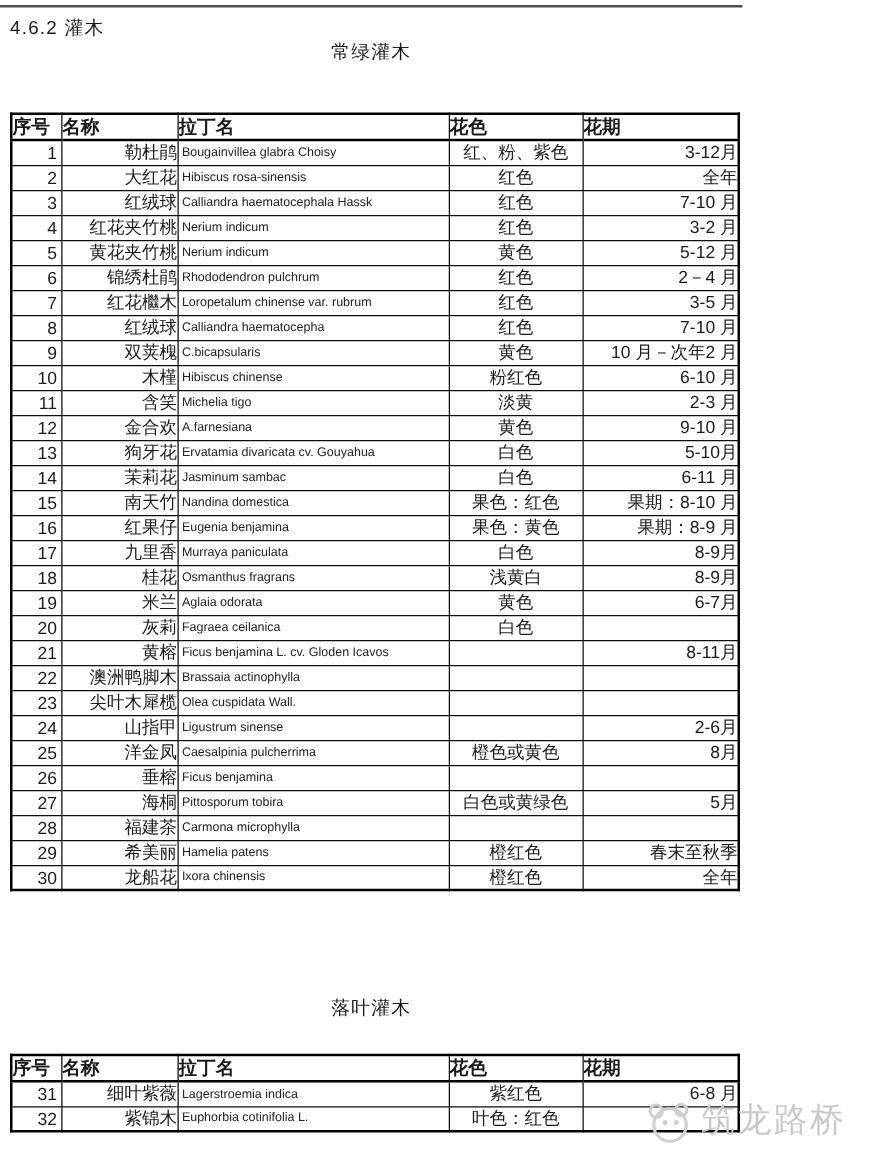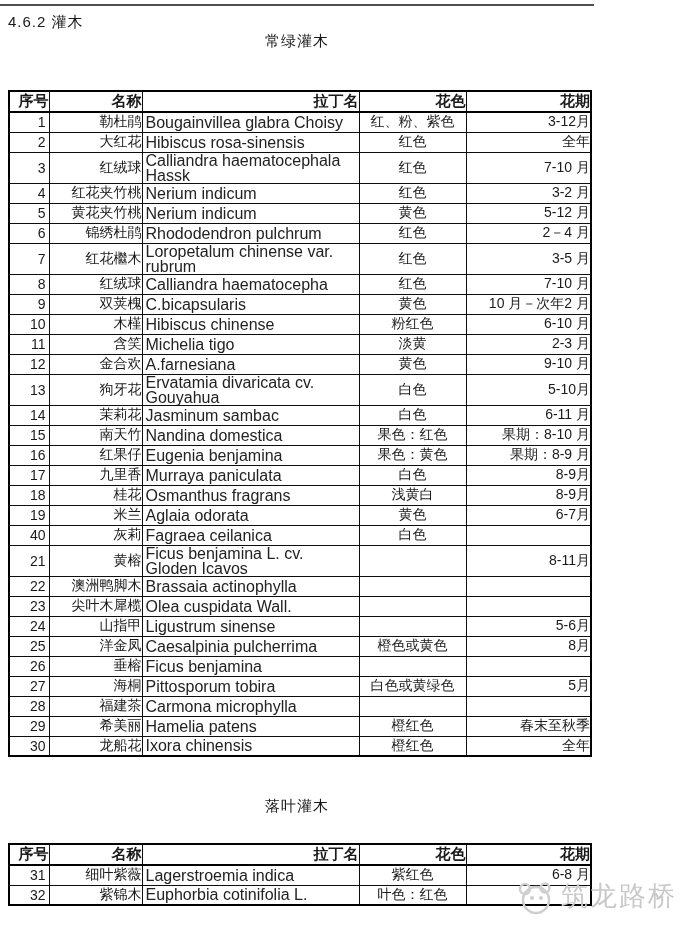--- a/index.html
+++ b/index.html
@@ -42,30 +42,30 @@
   .plant-table th, .plant-table td {
     border: 1px solid #0d0d0d;
     overflow: hidden;
     vertical-align: middle;
     padding: 0;
   }
   .plant-table thead th {
     height: 21px;
     font-size: 15px;
     font-weight: bold;
-    text-align: right;
+    text-align: left;
     border-bottom: 2px solid #000000;
     white-space: nowrap;
   }
   .plant-table td { height: 20px; font-size: 14px; }
 
   td.col-num    { text-align: right;  padding-right: 3px; white-space: nowrap; }
   td.col-name   { text-align: right;   padding-left: 2px;  white-space: nowrap; }
   td.col-latin  { text-align: left;   padding-left: 3px; padding-right: 3px;
-                  font-size: 16px; color: #222222; line-height: 15px;
+                  font-size: 10px; color: #222222; line-height: 15px;
                   white-space: normal; word-break: normal; }
   td.col-color  { text-align: center; white-space: nowrap; }
   td.col-period { text-align: right; white-space: nowrap; }
 
   .watermark {
     position: absolute; top: 874px; left: 512px;
     display: flex; align-items: center; gap: 5px;
     color: #c9c9c9;
     z-index: 3;
     text-align: center;
@@ -229,21 +229,21 @@
         <td class="col-period">8-9月</td>
       </tr>
       <tr>
         <td class="col-num">19</td>
         <td class="col-name">米兰</td>
         <td class="col-latin">Aglaia odorata</td>
         <td class="col-color">黄色</td>
         <td class="col-period">6-7月</td>
       </tr>
       <tr>
-        <td class="col-num">40</td>
+        <td class="col-num">20</td>
         <td class="col-name">灰莉</td>
         <td class="col-latin">Fagraea ceilanica</td>
         <td class="col-color">白色</td>
         <td class="col-period"></td>
       </tr>
       <tr>
         <td class="col-num">21</td>
         <td class="col-name">黄榕</td>
         <td class="col-latin">Ficus benjamina L. cv. Gloden Icavos</td>
         <td class="col-color"></td>
@@ -261,21 +261,21 @@
         <td class="col-name">尖叶木犀榄</td>
         <td class="col-latin">Olea cuspidata Wall.</td>
         <td class="col-color"></td>
         <td class="col-period"></td>
       </tr>
       <tr>
         <td class="col-num">24</td>
         <td class="col-name">山指甲</td>
         <td class="col-latin">Ligustrum sinense</td>
         <td class="col-color"></td>
-        <td class="col-period">5-6月</td>
+        <td class="col-period">2-6月</td>
       </tr>
       <tr>
         <td class="col-num">25</td>
         <td class="col-name">洋金凤</td>
         <td class="col-latin">Caesalpinia pulcherrima</td>
         <td class="col-color">橙色或黄色</td>
         <td class="col-period">8月</td>
       </tr>
       <tr>
         <td class="col-num">26</td>

